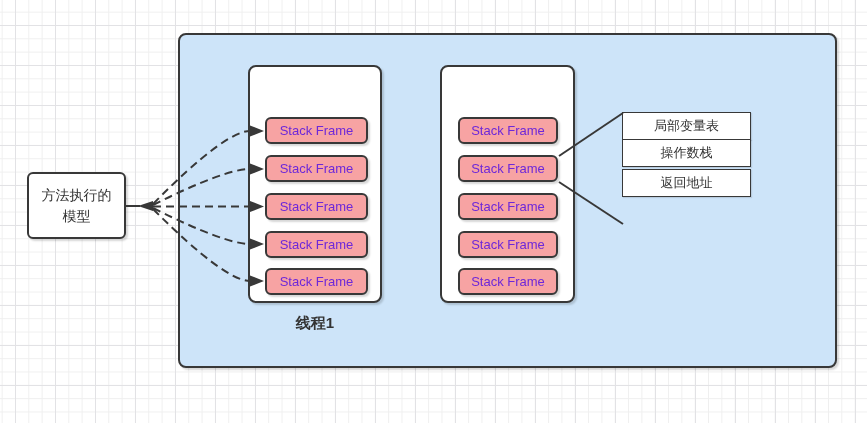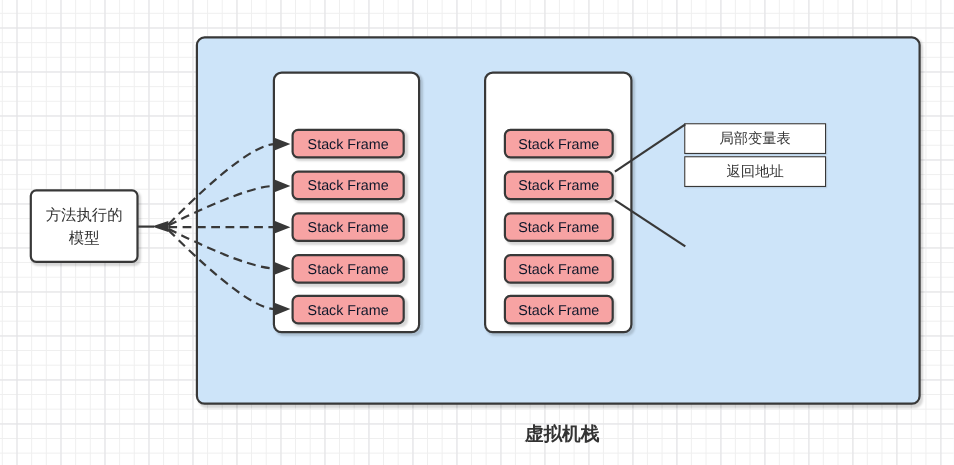--- a/index.html
+++ b/index.html
@@ -49,21 +49,21 @@
   .thread-1{left:248px;width:134px;}
   .thread-2{left:440px;width:135px;}
   .stack-frame{
     position:absolute;
     height:27px;
     background:var(--frame-fill);
     border:2px solid var(--shape-border);
     border-radius:6px;
     box-shadow:2px 2px 2px rgba(0,0,0,0.16);
     display:flex;align-items:center;justify-content:center;
-    font-size:13px;color:#0f172a;
+    font-size:13px;color:#6d28d9;
     white-space:nowrap;
   }
   .thread-1 .stack-frame{left:15px;width:103px;}
   .thread-2 .stack-frame{left:16px;width:100px;}
   .sf-0{top:50px;}.sf-1{top:88px;}.sf-2{top:126px;}.sf-3{top:164px;}.sf-4{top:201px;}
   .thread-label{
     position:absolute;top:314px;
     text-align:center;
     font-size:15px;font-weight:bold;color:var(--text);
   }
@@ -117,37 +117,38 @@
 
   <div class="shape vm-container"></div>
 
   <div class="thread thread-1">
     <div class="stack-frame sf-0">Stack Frame</div>
     <div class="stack-frame sf-1">Stack Frame</div>
     <div class="stack-frame sf-2">Stack Frame</div>
     <div class="stack-frame sf-3">Stack Frame</div>
     <div class="stack-frame sf-4">Stack Frame</div>
   </div>
+  <div class="thread-label thread-label-1">线程1</div>
 
   <div class="thread thread-2">
     <div class="stack-frame sf-0">Stack Frame</div>
     <div class="stack-frame sf-1">Stack Frame</div>
     <div class="stack-frame sf-2">Stack Frame</div>
     <div class="stack-frame sf-3">Stack Frame</div>
     <div class="stack-frame sf-4">Stack Frame</div>
   </div>
 
   <div class="frame-table">
     <div class="row row-0">局部变量表</div>
+    <div class="row row-1">操作数栈</div>
     <div class="row row-3">返回地址</div>
   </div>
 
   <div class="shape method-box">方法执行的模型</div>
 
-  <div class="vm-label">虚拟机栈</div>
 
   <svg class="connector-layer" viewBox="0 0 867 423">
 
     <line x1="125" y1="206" x2="140" y2="206"></line>
     <polygon points="138,206 153,201 153,211"></polygon>
 
     <path class="dashed" d="M153,204 Q225,131 250,131"></path>
     <path class="dashed" d="M153,205 Q225,169 250,169"></path>
     <path class="dashed" d="M153,206.5 L250,206.5"></path>
     <path class="dashed" d="M153,208 Q225,244 250,244"></path>

